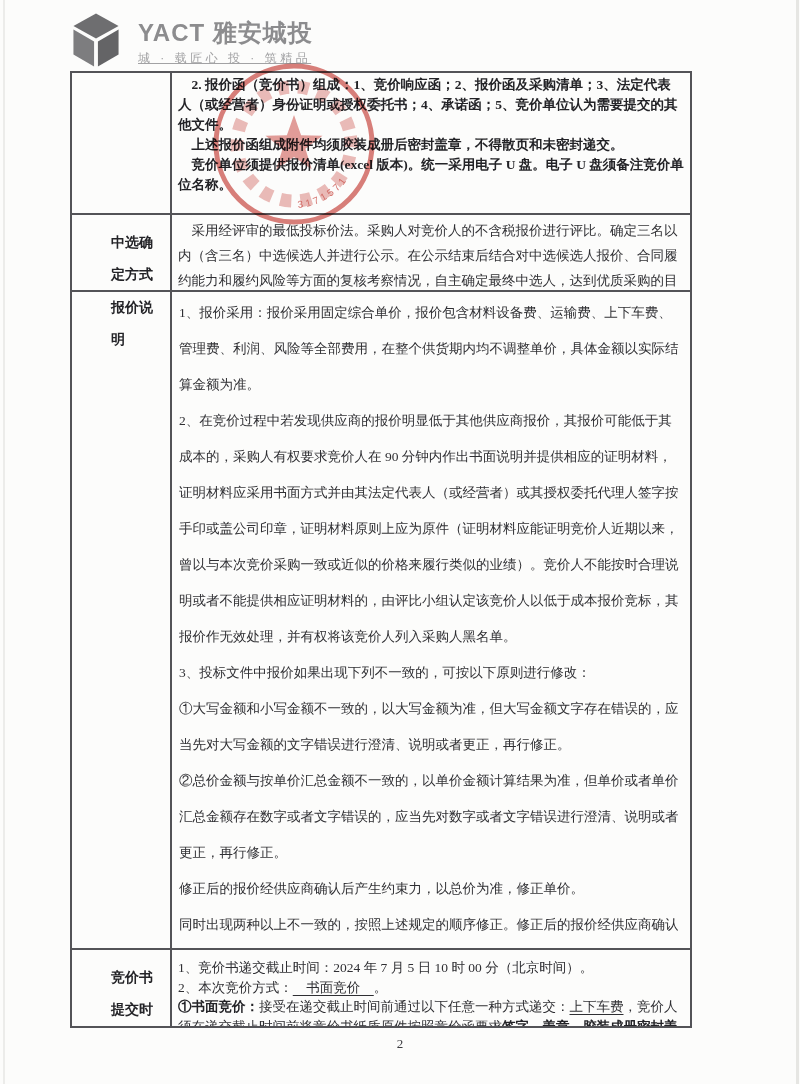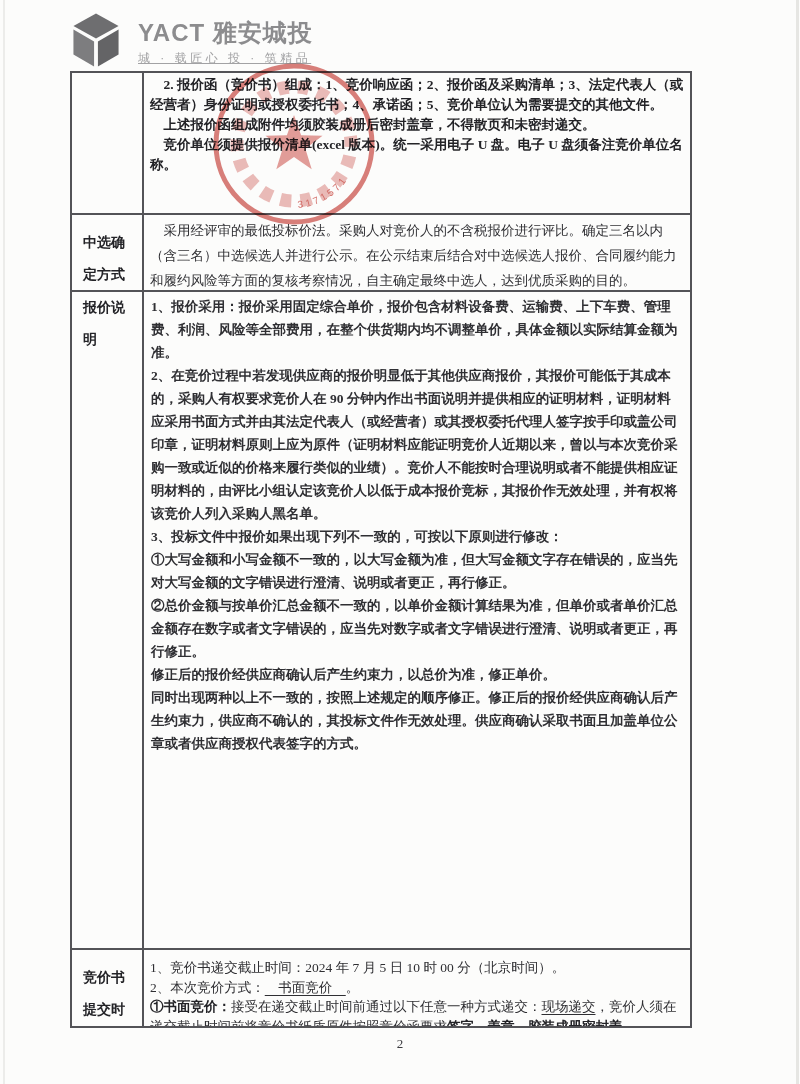--- a/index.html
+++ b/index.html
@@ -27,30 +27,30 @@
     display:flex;flex-direction:column;background:transparent;
   }
   .trow{display:flex;box-sizing:border-box;border-bottom:2px solid #535357;overflow:hidden;}
   .trow:last-child{border-bottom:none;flex:1;}
   .r1{height:142px;}
   .r2{height:77px;}
   .r3{height:658px;}
   .tlabel{
     width:72px;box-sizing:border-box;border-right:2px solid #535357;
     padding:12px 4px 0 11px;font-weight:bold;font-size:14px;line-height:32px;
-    color:#232327;flex-shrink:0;
+    color:#232327;flex-shrink:0;margin-left:28px;
   }
   .r3 .tlabel{padding-top:0;}
   .tcontent{
     flex:1;box-sizing:border-box;padding:2px 6px 0 6px;
     font-size:13.5px;color:#2f2f33;overflow:hidden;
   }
   .r1 .tcontent{line-height:20px;font-weight:bold;color:#242428;}
   .r2 .tcontent{line-height:25px;padding-top:3px;}
-  .r3 .tcontent{line-height:23px;padding-top:3px;padding-left:7px;font-weight:bold;}
+  .r3 .tcontent{line-height:36px;padding-top:3px;padding-left:7px;}
   .r4 .tcontent{line-height:19.5px;padding-top:8px;}
   .para{margin:0;}
   .indent{text-indent:1em;}
   .b{font-weight:bold;color:#232327;}
   .u{text-decoration:underline;text-underline-offset:3px;}
 
   
   .seal{position:absolute;left:194px;top:44px;width:200px;height:200px;
         mix-blend-mode:multiply;opacity:.85;pointer-events:none;}
 
@@ -105,21 +105,21 @@
         <div class="para"><span>修正后的报价经供应商确认后产生约束力，以总价为准，修正单价。</span></div>
         <div class="para"><span>同时出现两种以上不一致的，按照上述规定的顺序修正。修正后的报价经供应商确认后产生约束力，供应商不确认的，其投标文件作无效处理。供应商确认采取书面且加盖单位公章或者供应商授权代表签字的方式。</span></div>
       </div>
   </div>
 
   <div class="trow r4">
     <div class="tlabel">竞价书提交时间及竞价</div>
     <div class="tcontent">
         <div class="para"><span>1、竞价书递交截止时间：2024 年 7 月 5 日 10 时 00 分（北京时间）。</span></div>
         <div class="para"><span>2、本次竞价方式：</span><span class="u">　书面竞价　</span><span>。</span></div>
-        <div class="para"><span class="b">①书面竞价：</span><span>接受在递交截止时间前通过以下任意一种方式递交：</span><span class="u">现场递交</span><span>，竞价人须在递交截止时间前将竞价书纸质原件按照竞价函要求</span><span class="b">签字、盖章、胶装成册密封盖</span></div>
+        <div class="para"><span class="b">①书面竞价：</span><span>接受在递交截止时间前通过以下任意一种方式递交：</span><span class="u">上下车费</span><span>，竞价人须在递交截止时间前将竞价书纸质原件按照竞价函要求</span><span class="b">签字、盖章、胶装成册密封盖</span></div>
       </div>
   </div>
 
 </div>
 
 <svg class="seal" viewBox="0 0 200 200">
   <g stroke="#c8423c" fill="none">
     <circle cx="100" cy="100" r="78" stroke-width="5" opacity="0.8"></circle>
     <circle cx="100" cy="100" r="57" stroke-width="13" opacity="0.42" stroke-dasharray="11 9" transform="rotate(-8 100 100)"></circle>
   </g>

